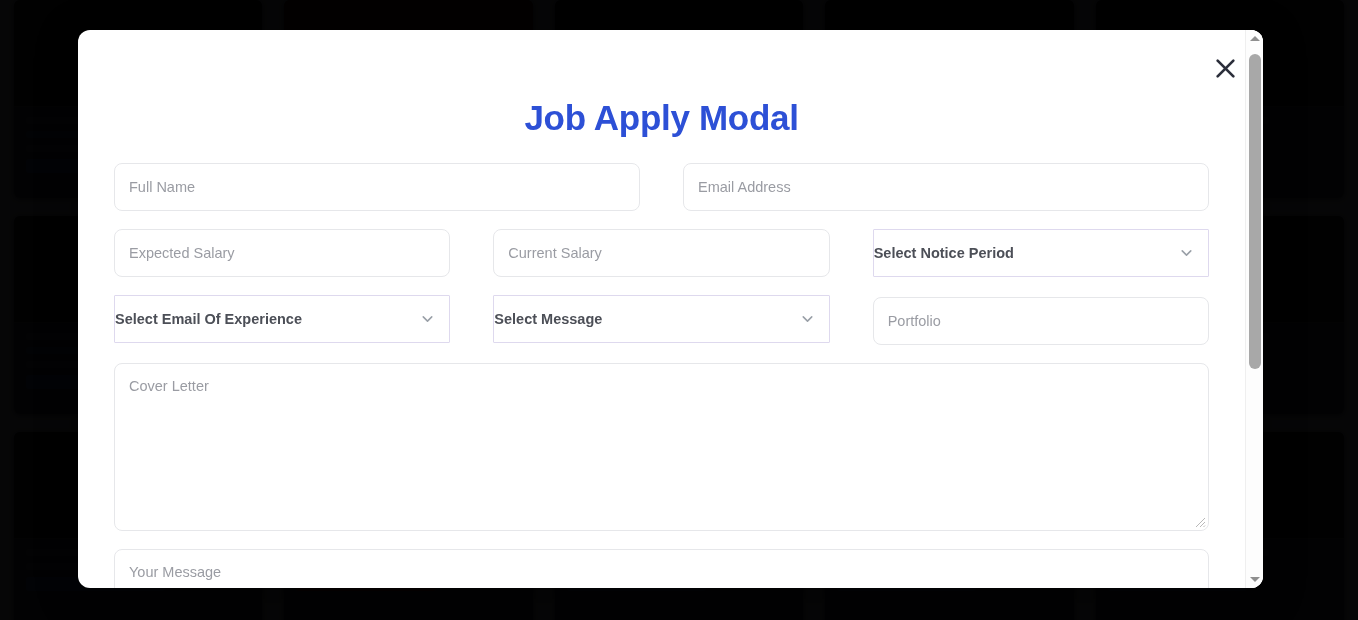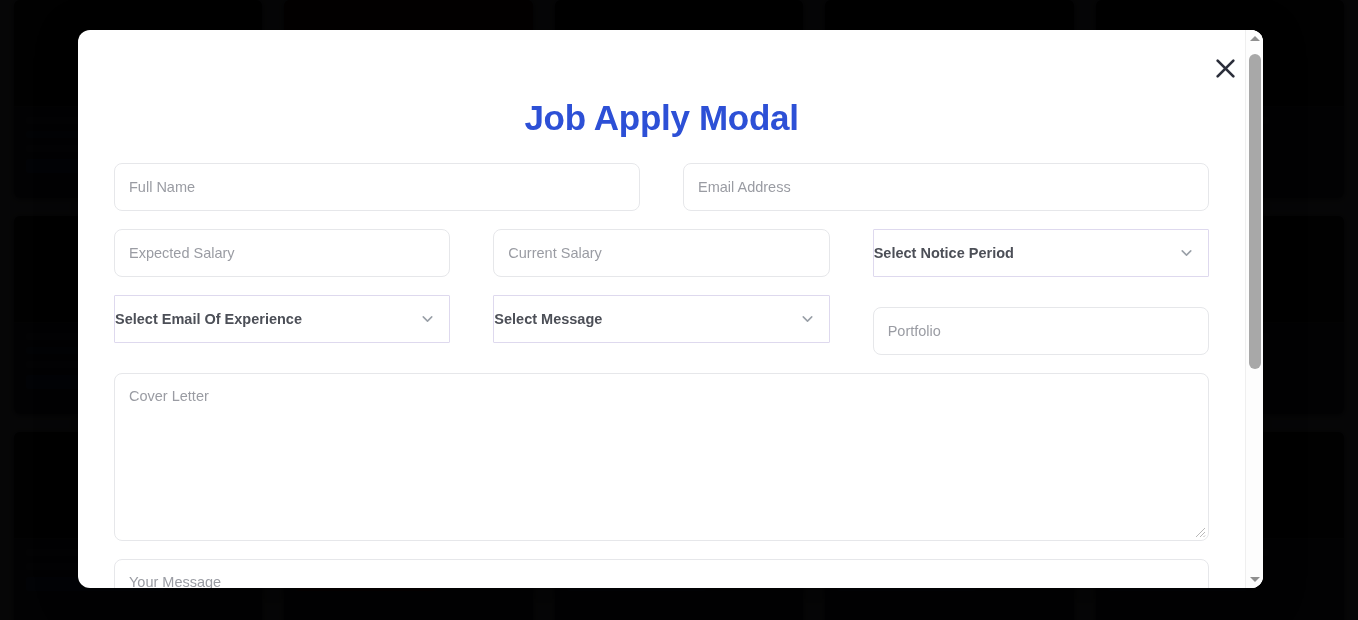--- a/index.html
+++ b/index.html
@@ -134,21 +134,21 @@
   }
   .chev {
     position: absolute;
     right: 14px; top: 50%;
     transform: translateY(-50%);
     pointer-events: none;
     color: #9aa0a8;
     display: flex;
   }
 
-  .offset-down { margin-top: 12px; }
+  .offset-down { margin-top: 2px; }
 
   .ta-wrap { position: relative; }
   .textarea {
     width: 100%;
     border: 1px solid #e6e7ea;
     border-radius: 8px;
     background: #fff;
     padding: 14px;
     font-family: "Liberation Sans", sans-serif;
     font-size: 14.5px;

